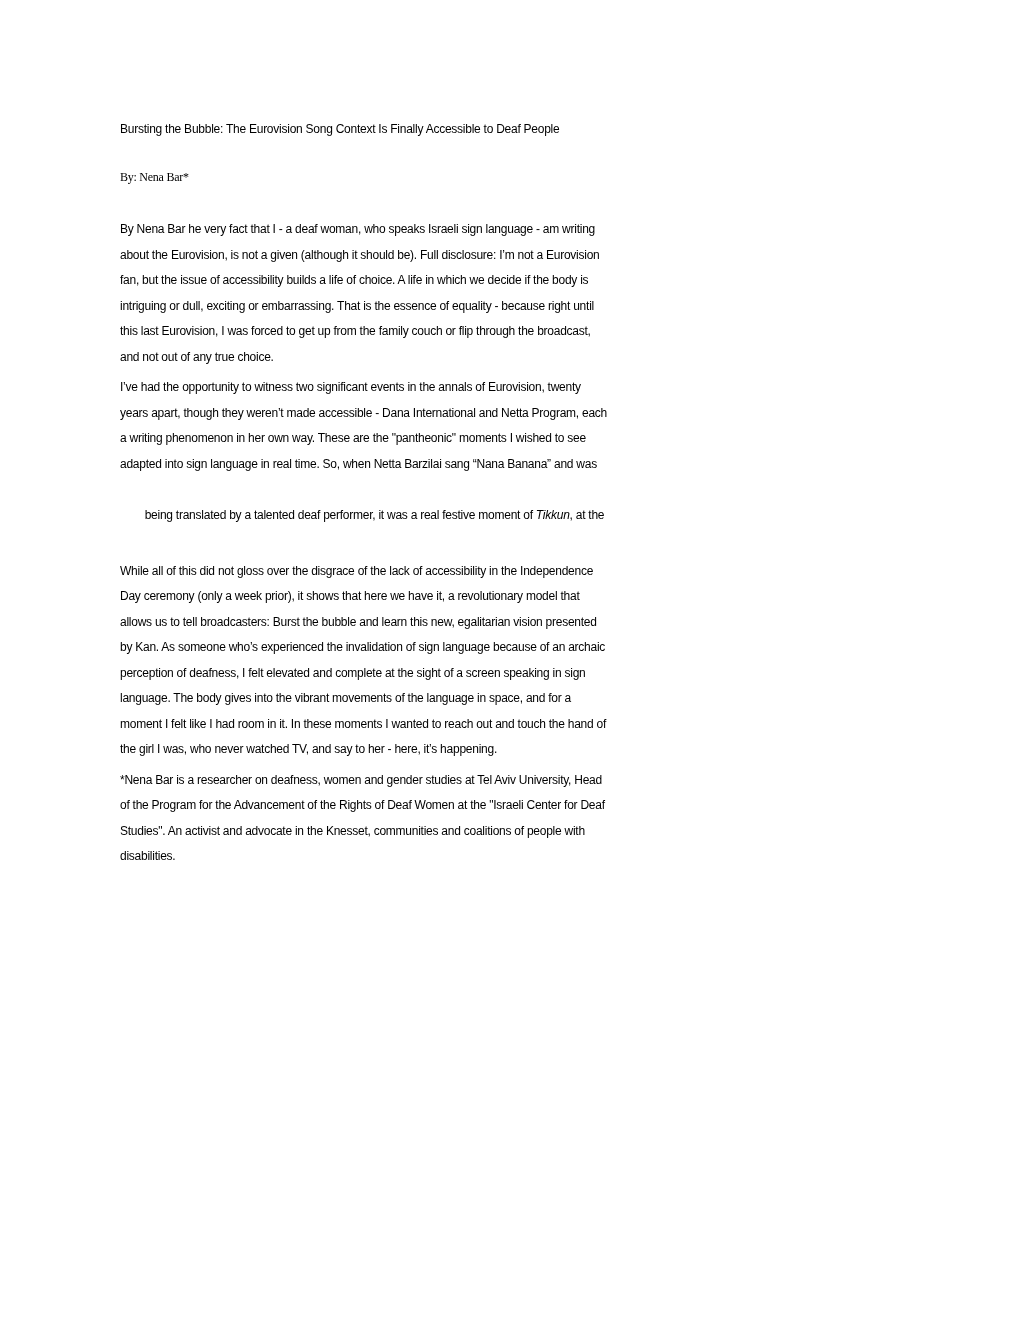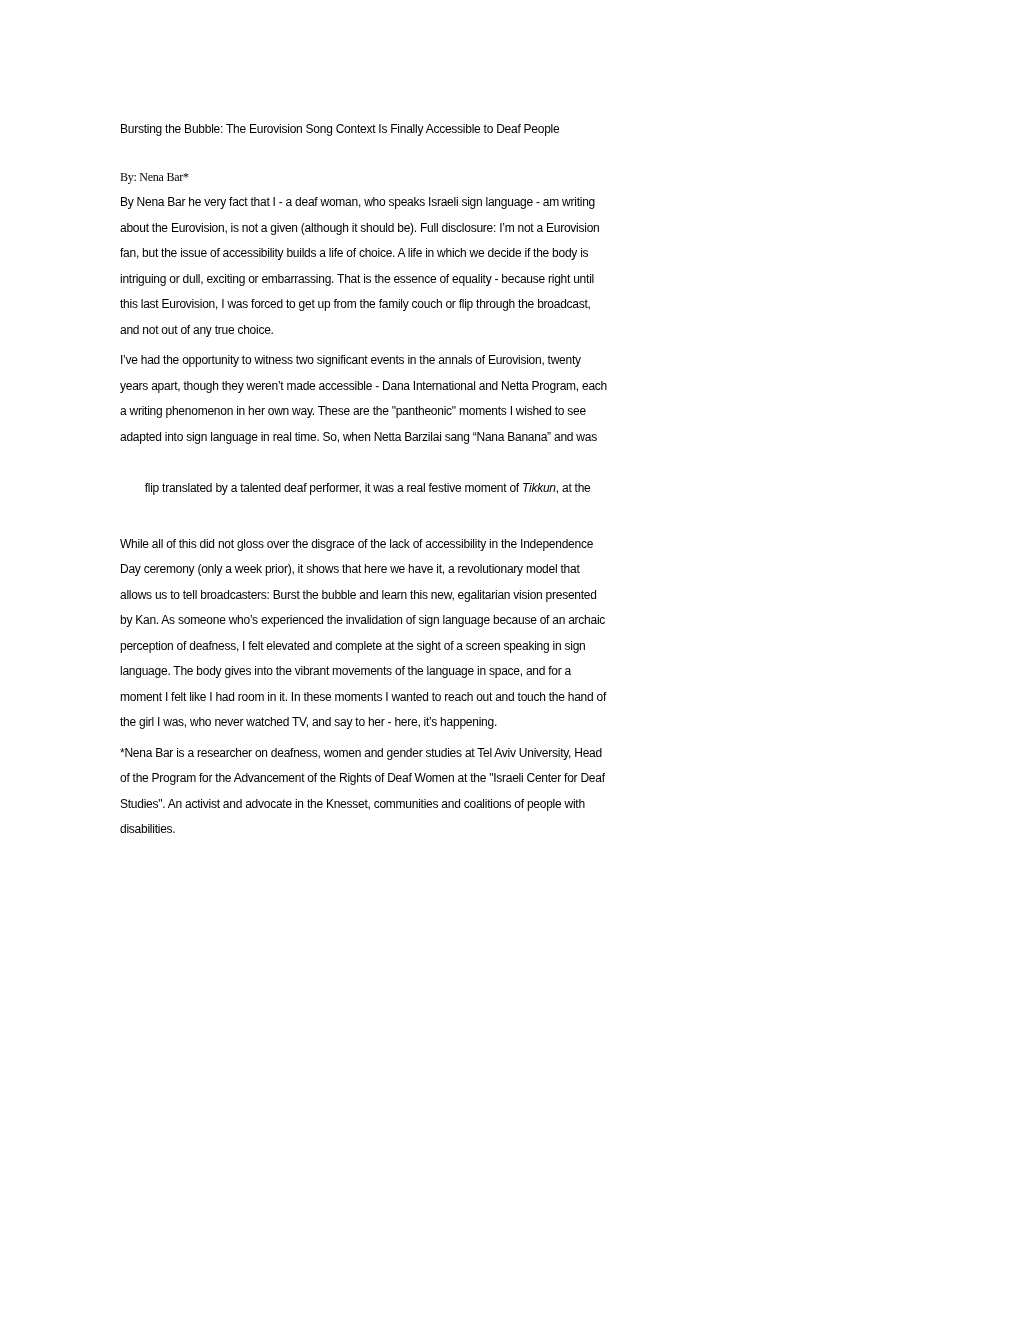--- a/index.html
+++ b/index.html
@@ -22,21 +22,21 @@
     width: 1020px;
   }
   .line {
     font-size: 12px;
     line-height: 25.5px;
     letter-spacing: -0.25px;
     white-space: pre;
     color: #000000;
   }
   .byline { margin-top: 22px; font-family: Liberation Serif, serif; }
-  .para-first { }
+  .para-first { margin-top: 27px; }
   .para { margin-top: 5px; }
   .italic { font-style: italic; }
 </style>
 </head>
 <body>
 
 <div class="page">
   <div class="doc">
 
     <div class="line">Bursting the Bubble: The Eurovision Song Context Is Finally Accessible to Deaf People</div>
@@ -51,21 +51,21 @@
       <div class="line">this last Eurovision, I was forced to get up from the family couch or flip through the broadcast,</div>
       <div class="line">and not out of any true choice.</div>
     </div>
 
     <div class="para">
       <div class="line">I’ve had the opportunity to witness two significant events in the annals of Eurovision, twenty</div>
       <div class="line">years apart, though they weren’t made accessible - Dana International and Netta Program, each</div>
       <div class="line">a writing phenomenon in her own way. These are the "pantheonic" moments I wished to see</div>
       <div class="line">adapted into sign language in real time. So, when Netta Barzilai sang “Nana Banana” and was</div>
       <div class="line">
-        <span>flip translated by a talented deaf performer, it was a real festive moment of </span><span class="italic">Tikkun</span><span>, at the</span>
+        <span>being translated by a talented deaf performer, it was a real festive moment of </span><span class="italic">Tikkun</span><span>, at the</span>
       </div>
     </div>
 
     <div class="para">
       <div class="line">While all of this did not gloss over the disgrace of the lack of accessibility in the Independence</div>
       <div class="line">Day ceremony (only a week prior), it shows that here we have it, a revolutionary model that</div>
       <div class="line">allows us to tell broadcasters: Burst the bubble and learn this new, egalitarian vision presented</div>
       <div class="line">by Kan. As someone who’s experienced the invalidation of sign language because of an archaic</div>
       <div class="line">perception of deafness, I felt elevated and complete at the sight of a screen speaking in sign</div>
       <div class="line">language. The body gives into the vibrant movements of the language in space, and for a</div>

